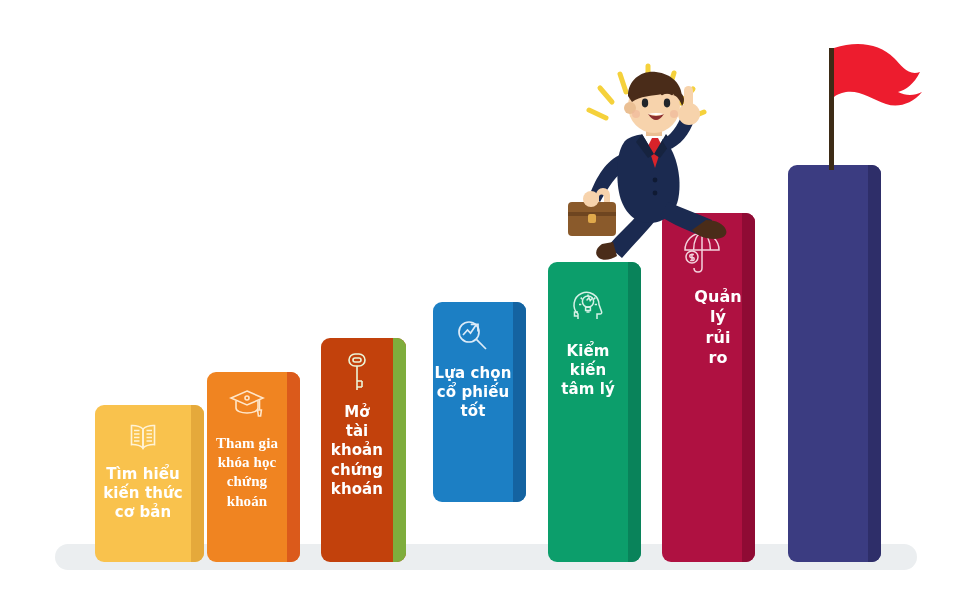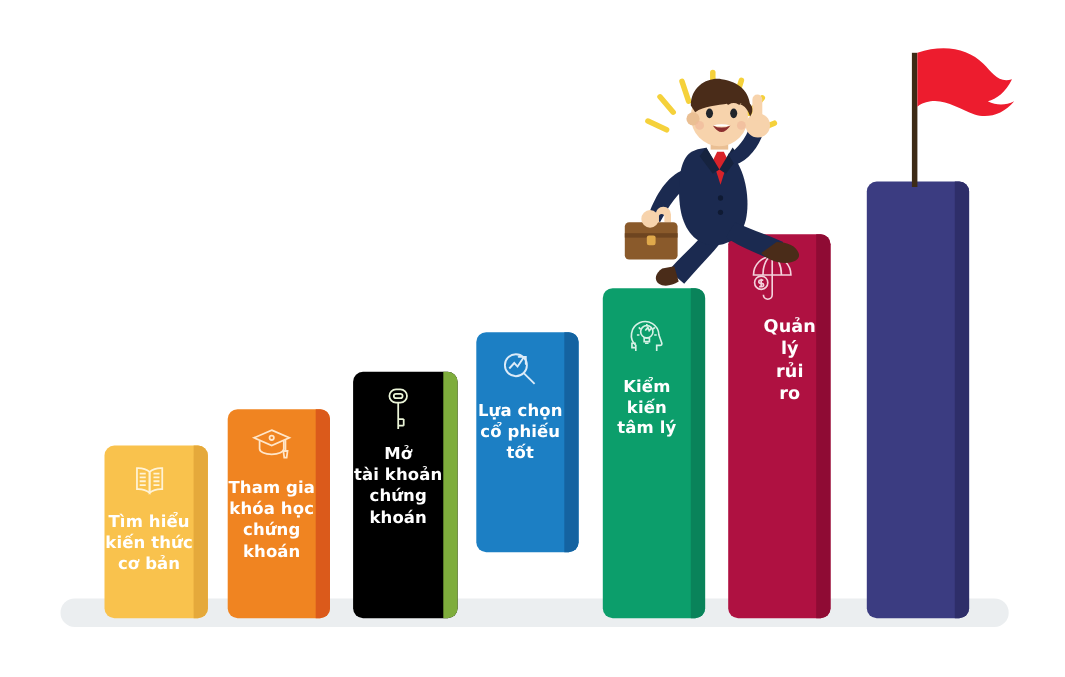--- a/index.html
+++ b/index.html
@@ -88,53 +88,53 @@
     z-index: 6;
   }
 </style>
 </head>
 <body>
 
 <div id="stage">
 
   <div class="ground"></div>
 
-  <div class="bar light" style="left:95px; top:405px; width:94px; height:157px; background:#F9C24D;">
+  <div class="bar light" style="left:95px; top:405px; width:109px; height:157px; background:#F9C24D;">
     <span class="side" style="background:#E5A93B;"></span>
     <span class="icon" style="top:13px; height:38px;">
       <svg width="34" height="30" viewBox="0 0 34 30" fill="none" stroke="#FFF3D6" stroke-width="1.6">
         <path d="M17 7c-3-2.6-7-3.6-11.5-3.4v19C10 22.4 14 23.4 17 26V7z"></path>
         <path d="M17 7c3-2.6 7-3.6 11.5-3.4v19C24 22.4 20 23.4 17 26V7z"></path>
         <path d="M8 8.5h5.5M8 12h5.5M8 15.5h5.5M8 19h5.5"></path>
         <path d="M20.5 8.5H26M20.5 12H26M20.5 15.5H26M20.5 19H26"></path>
       </svg>
     </span>
     <span class="label" style="top:60px; font-size:15px;">Tìm hiểu
 kiến thức
 cơ bản</span>
   </div>
 
-  <div class="bar light" style="left:207px; top:372px; width:93px; height:190px; background:#F08421;">
+  <div class="bar light" style="left:207px; top:372px; width:93px; height:190px; background:#F08421;font-family:Liberation Serif, serif;">
     <span class="side" style="background:#DB5A1B;"></span>
     <span class="icon" style="top:12px; height:40px;">
       <svg width="38" height="32" viewBox="0 0 38 32" fill="none" stroke="#FFE6C9" stroke-width="1.6">
         <path d="M19 3 35 10 19 17 3 10z"></path>
         <circle cx="19" cy="10" r="2"></circle>
         <path d="M8 13v7c0 3 5 5 11 5s11-2 11-5v-7"></path>
         <path d="M31.5 11.4V22"></path>
         <path d="M29.6 22h3.8l-.8 6h-2.2z"></path>
       </svg>
     </span>
     <span class="label" style="top:62px; font-size:15px;">Tham gia
 khóa học
 chứng
 khoán</span>
   </div>
 
-  <div class="bar light" style="left:321px; top:338px; width:95px; height:224px; background:#000000;padding-left:32px;">
+  <div class="bar light" style="left:321px; top:338px; width:85px; height:224px; background:#c2410c;padding-left:32px;">
     <span class="side" style="background:#7EAD3C;"></span>
     <span class="icon" style="top:12px; height:46px;">
       <svg width="28" height="44" viewBox="0 0 28 44" fill="none" stroke="#EBF5D8" stroke-width="1.6">
         <rect x="6" y="3" width="16" height="12" rx="6"></rect>
         <rect x="10" y="7" width="8" height="4" rx="2"></rect>
         <path d="M14 15v24"></path>
         <path d="M14 30h5M14 36h5M19 30v6"></path>
       </svg>
     </span>
     <span class="label" style="top:65px; font-size:15px;">Mở

